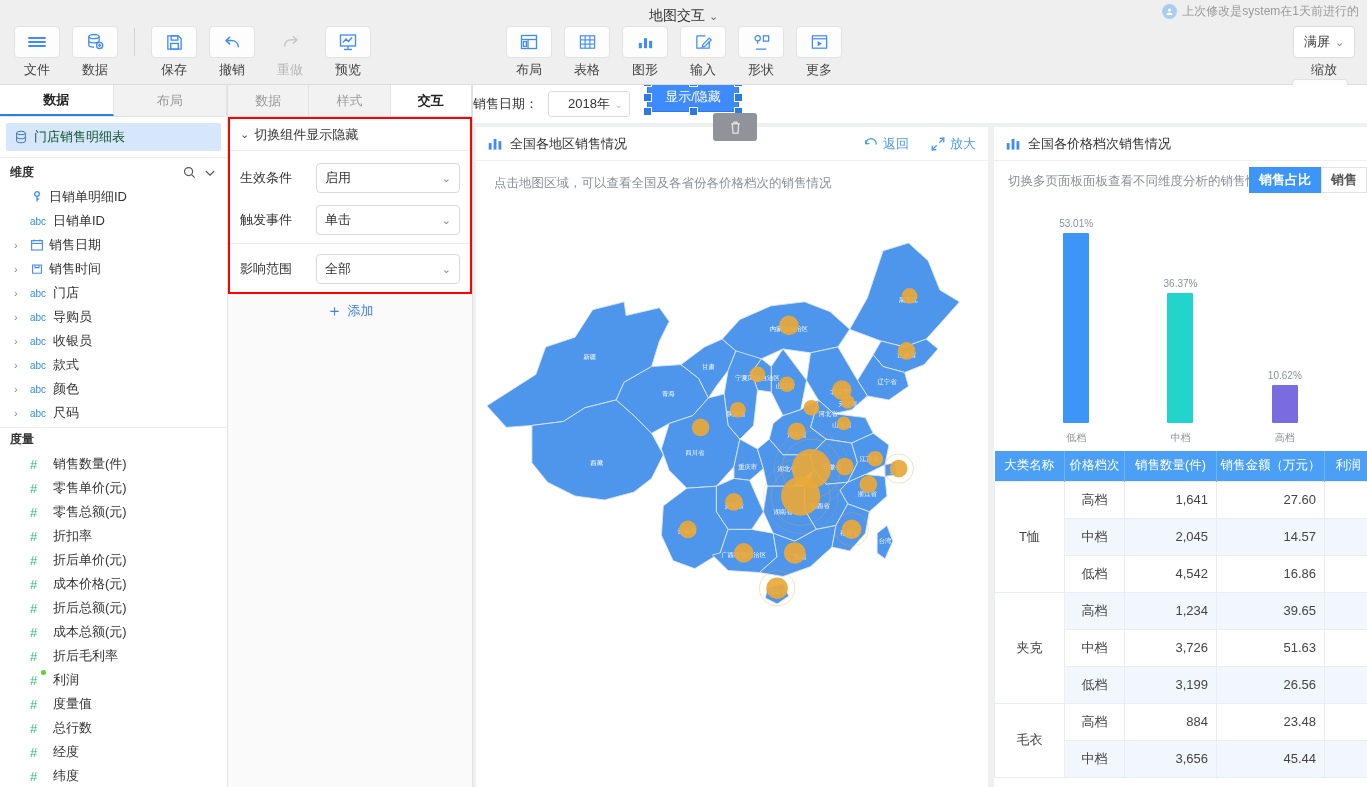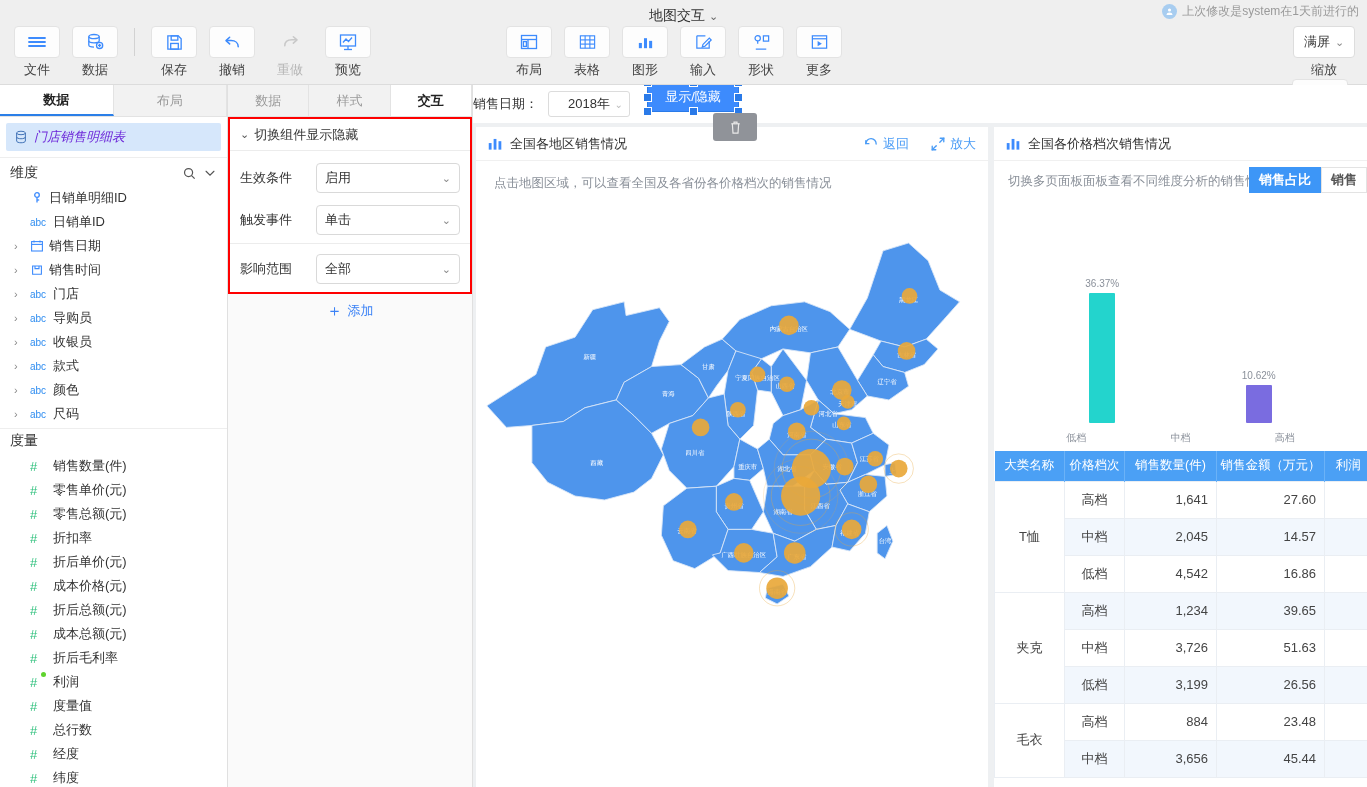--- a/index.html
+++ b/index.html
@@ -79,26 +79,26 @@
   .lp-tab {
     flex: 1; display: flex; align-items: center; justify-content: center;
     font-size: 13px; color: #9a9a9a; background: #f2f2f2; border-right: 1px solid #e3e3e3;
     cursor: pointer;
   }
   .lp-tab.active { background: #fff; color: #222; font-weight: bold; border-bottom: 2px solid #2b7fe8; }
   .ds-row {
     margin: 6px; height: 28px; background: #d6e7fb; display: flex; align-items: center;
     gap: 6px; padding: 0 8px; border-radius: 2px; cursor: pointer;
   }
-  .ds-row .txt { font-size: 13px; color: #6d28d9; font-style: italic; }
+  .ds-row .txt { font-size: 13px; color: #14532d; }
   .sec-head {
     display: flex; align-items: center; padding: 6px 10px 4px 10px; gap: 6px;
     border-top: 1px solid #eee;
   }
-  .sec-head .title { font-size: 14px; font-weight: normal; color: #333; flex: 1; }
+  .sec-head .title { font-size: 12px; font-weight: bold; color: #333; flex: 1; }
   .sec-head .ico { color: #666; cursor: pointer; }
   .field-list { padding-bottom: 2px; }
   .field {
     display: flex; align-items: center; height: 24px; padding-left: 14px; gap: 5px;
     font-size: 13px; color: #333; cursor: pointer; white-space: nowrap;
   }
   .field .arw { width: 11px; color: #888; font-size: 11px; }
   .field .arw.none { visibility: hidden; }
   .field .abc { color: #2e8cf0; font-size: 10px; width: 18px; }
   .scroll-area { overflow: hidden; flex: 1; }
@@ -915,20 +915,24 @@
           <div class="rp-sub">
             <span class="note">切换多页面板面板查看不同维度分析的销售情况</span>
             <div class="rp-tabs">
               <div class="rp-tab active">销售占比</div>
               <div class="rp-tab">销售</div>
             </div>
           </div>
 
           <div class="chart-box">
             <div class="bars">
+              <div class="bar-col">
+                <span class="bar-val">53.01%</span>
+                <span class="bar" id="b0" style="height: 190px; background: rgb(61, 150, 247);"></span>
+              </div>
               <div class="bar-col">
                 <span class="bar-val">36.37%</span>
                 <span class="bar" id="b1" style="height: 130px; background: rgb(35, 212, 205);"></span>
               </div>
               <div class="bar-col">
                 <span class="bar-val">10.62%</span>
                 <span class="bar" id="b2" style="height: 38px; background: rgb(122, 108, 224);"></span>
               </div>
             </div>
             <div class="cats">

